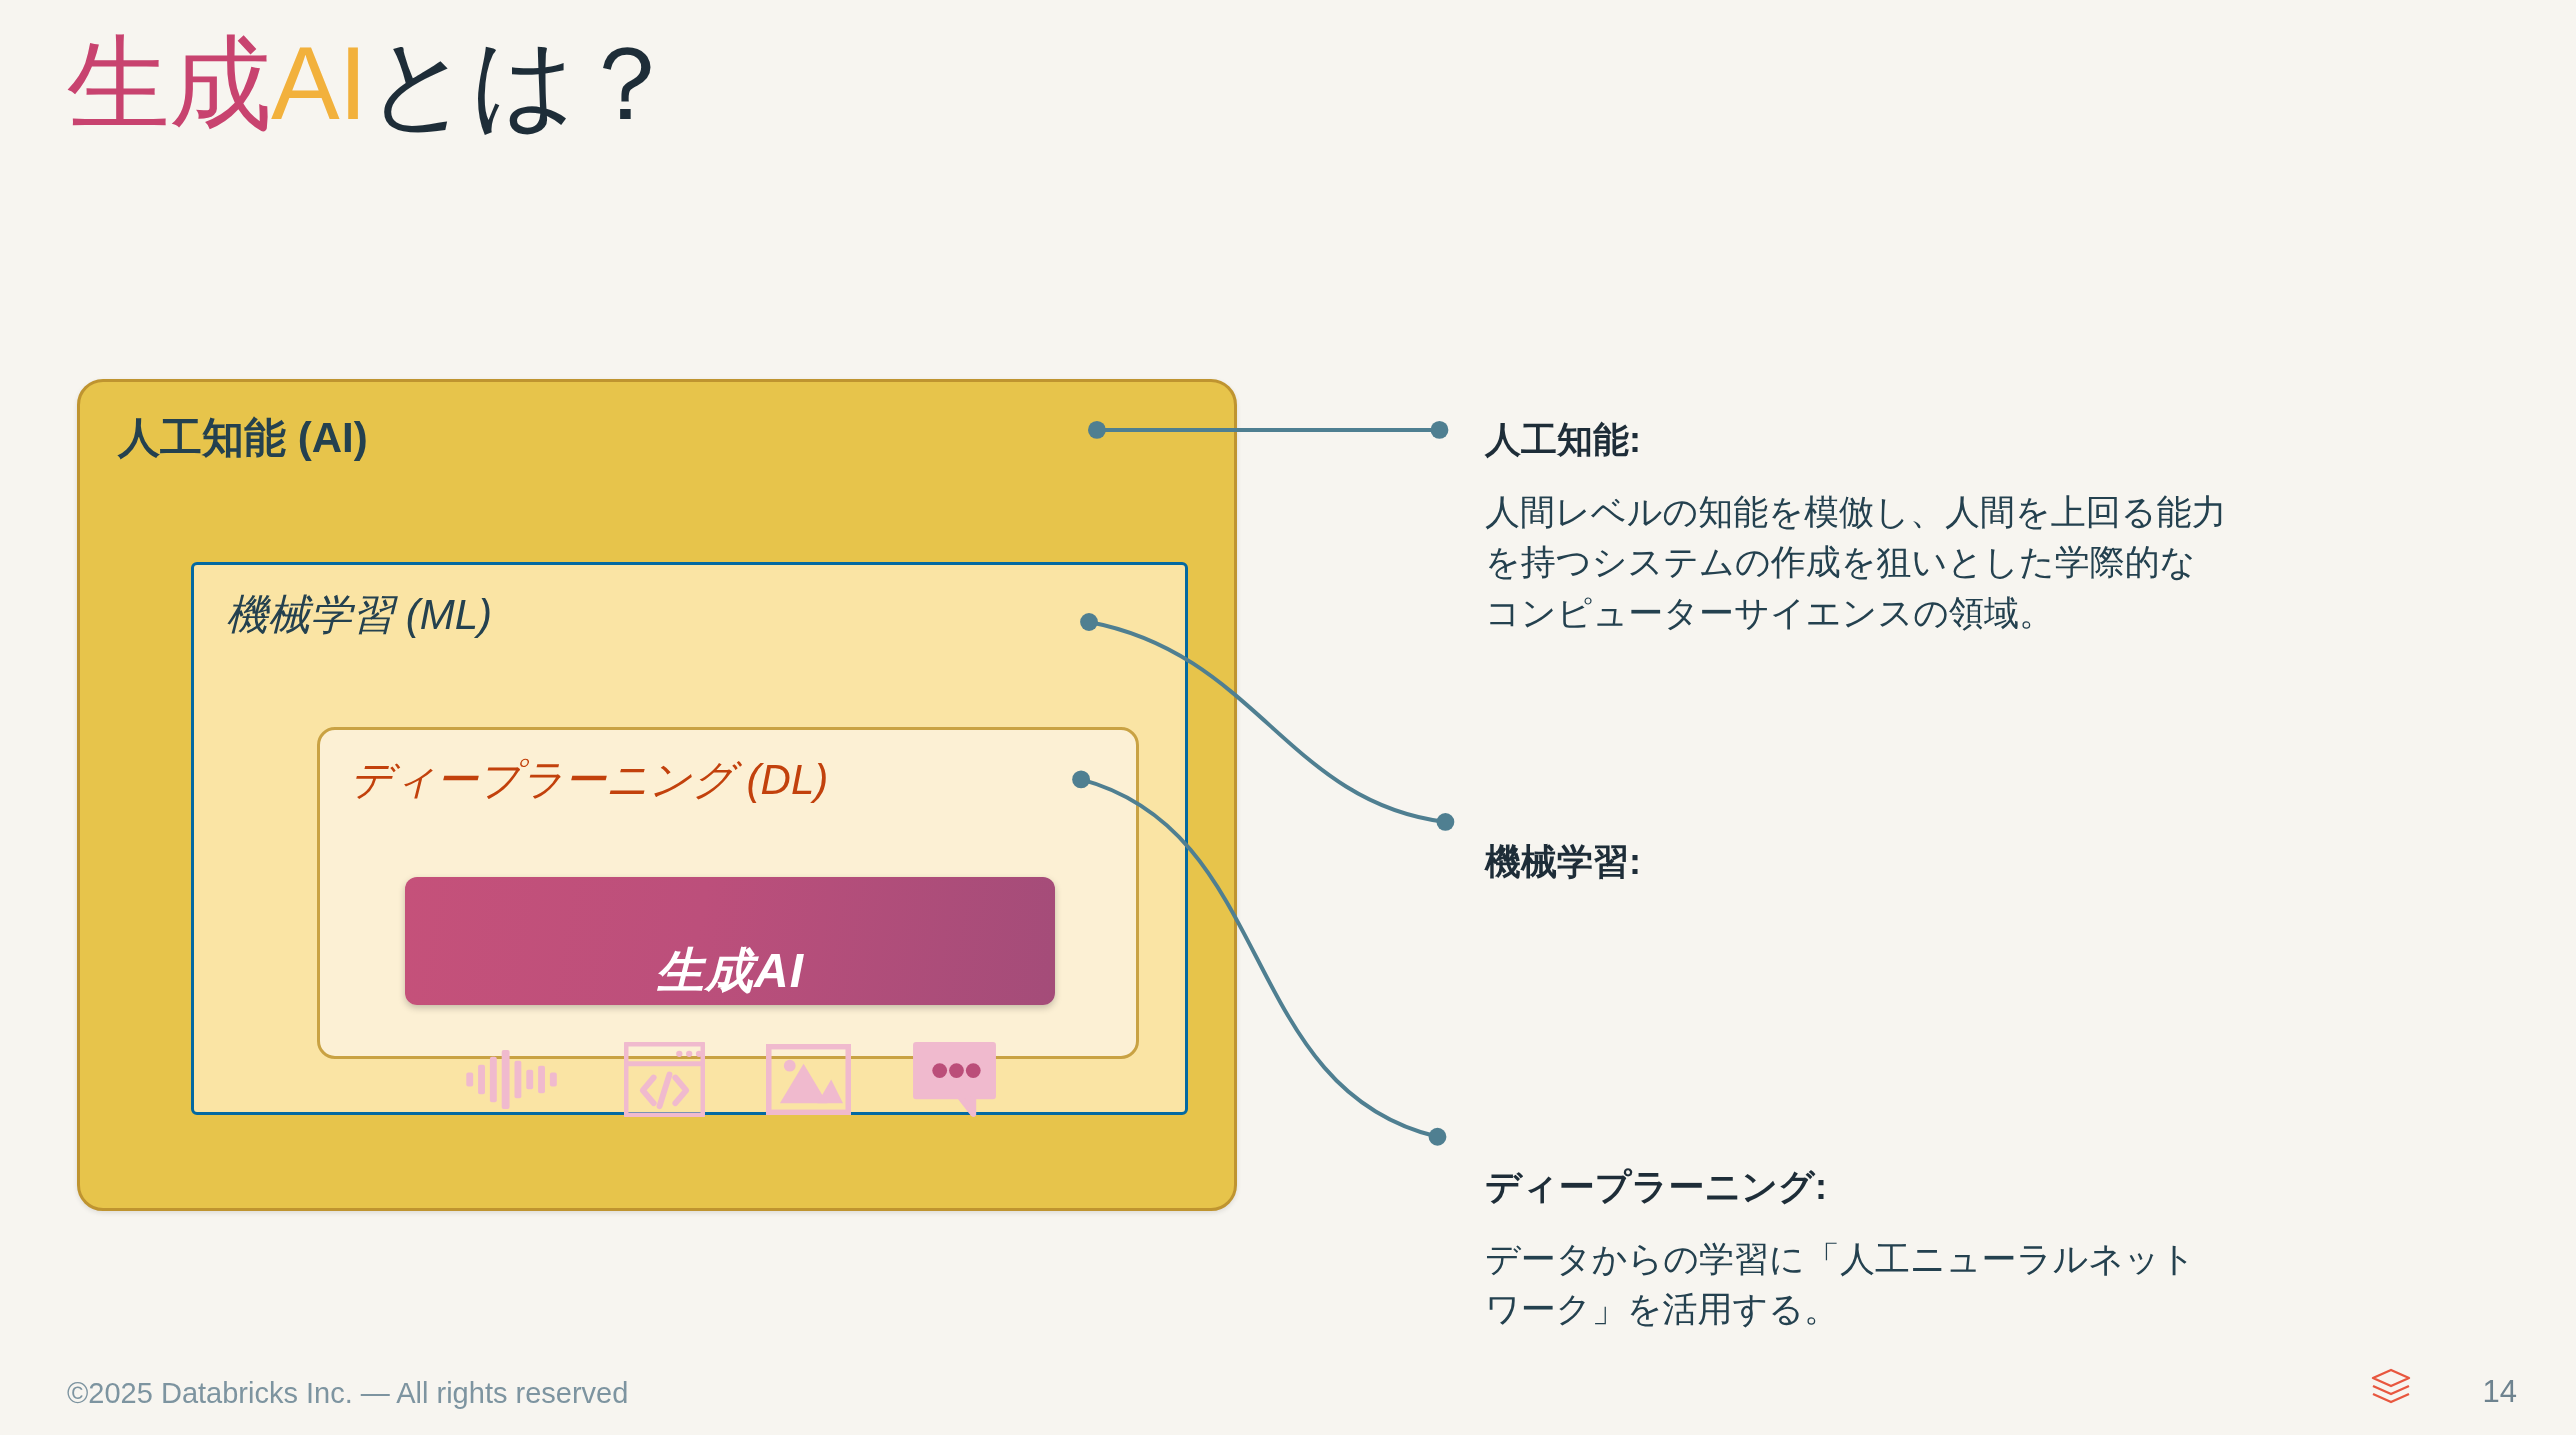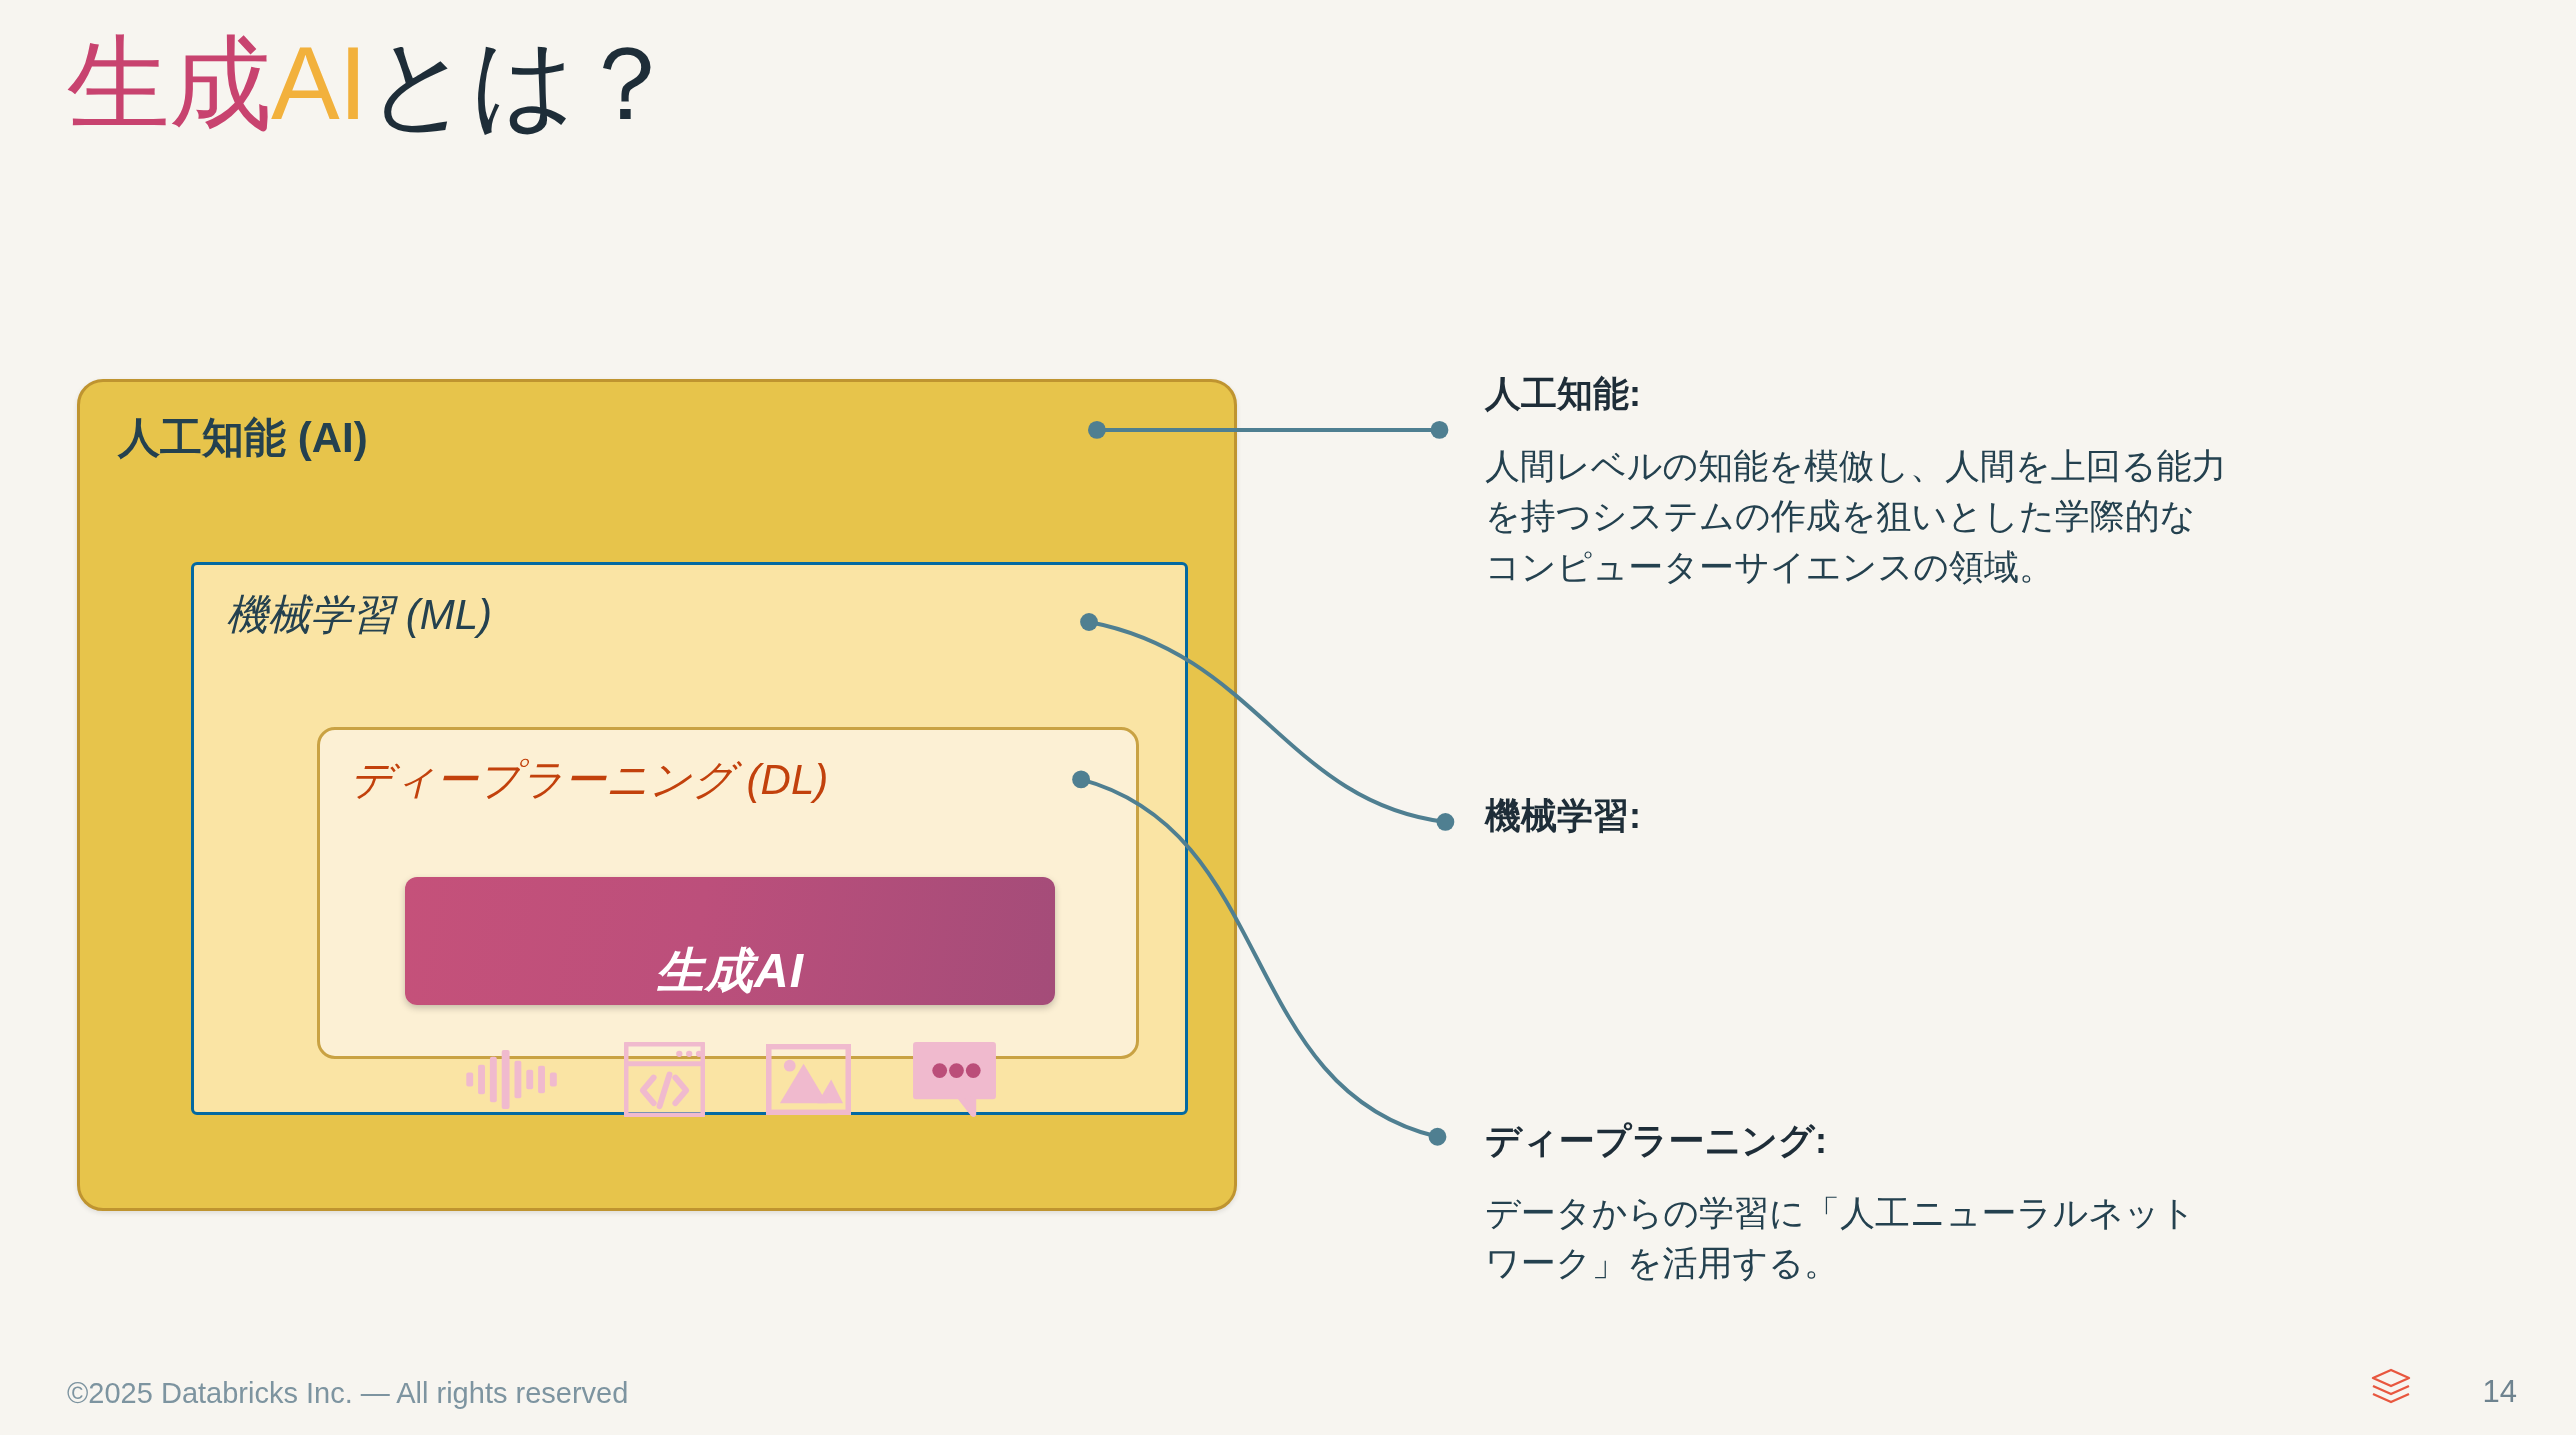--- a/index.html
+++ b/index.html
@@ -136,20 +136,21 @@
     position: absolute;
     left: 0; top: 0;
     width: 2576px; height: 1436px;
     pointer-events: none;
   }
 
   
   .annotation {
     position: absolute;
     width: 1000px;
+    margin-top: 46px;
   }
   .ann-head {
     font-size: 36px;
     font-weight: 700;
     color: #1E2D38;
     margin-bottom: 22px;
     white-space: nowrap;
   }
   .ann-body {
     font-size: 35px;

